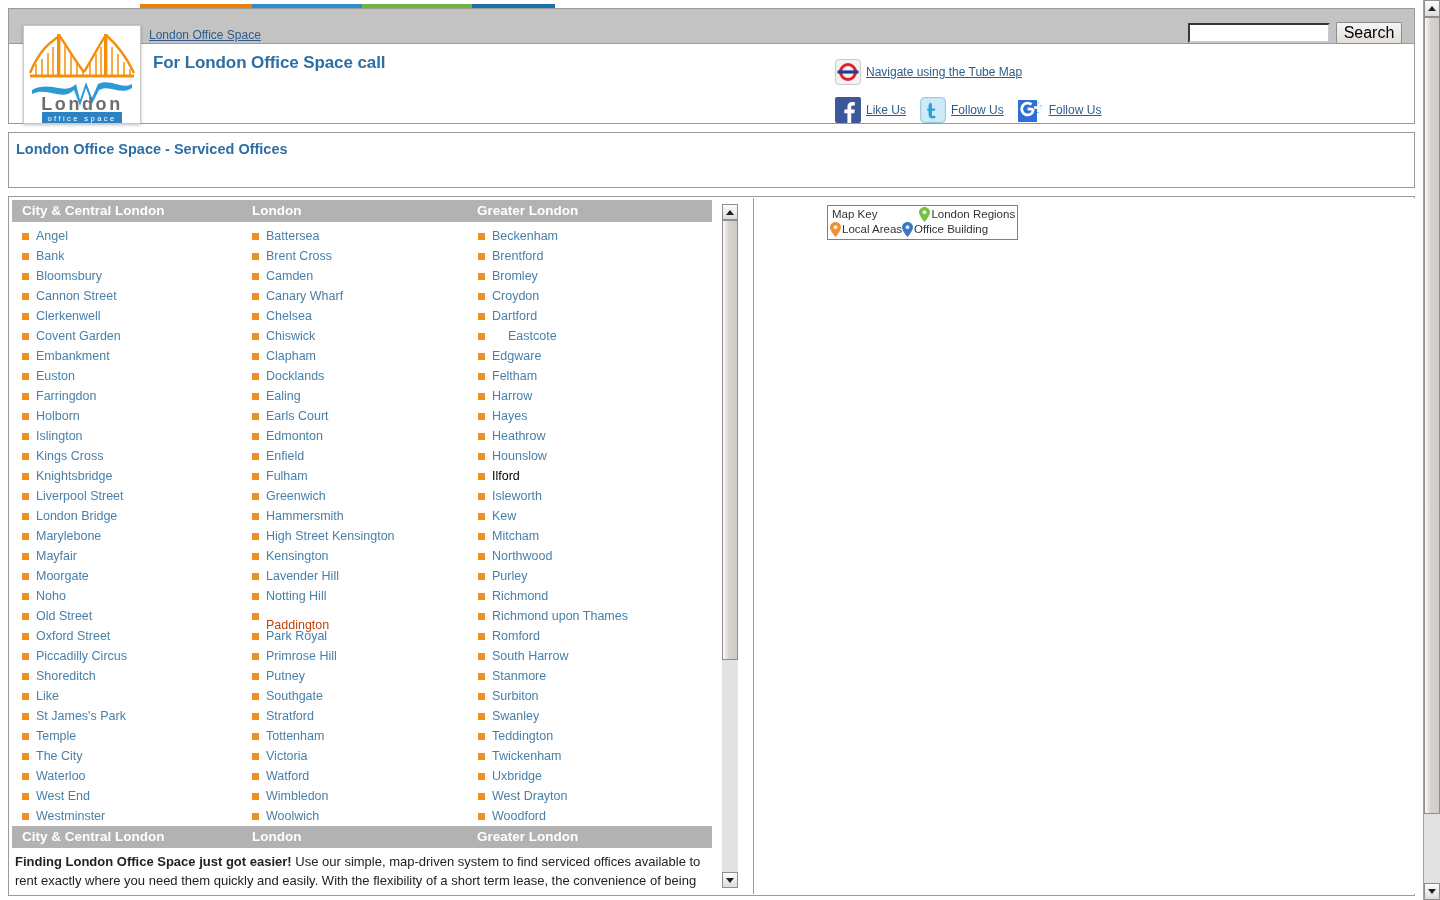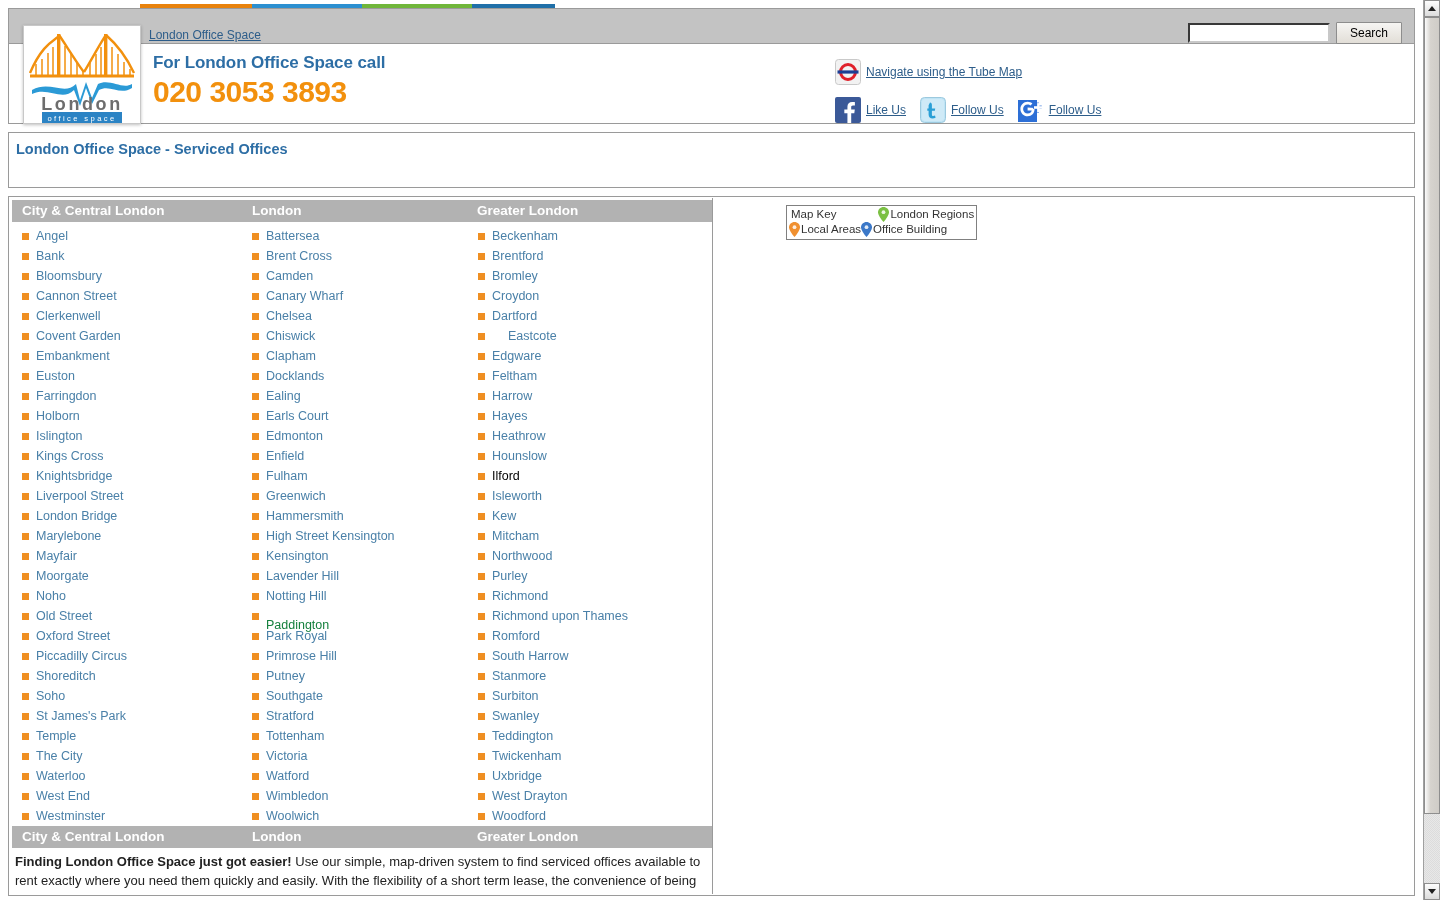--- a/index.html
+++ b/index.html
@@ -133,21 +133,21 @@
     border: 2px inset #c8c8c8;
     border-top-color: #8c8c8c; border-left-color: #8c8c8c;
     background: #fff;
     font-size: 12px; font-family: "Liberation Sans", sans-serif;
     padding: 0 3px;
     outline: none;
   }
   .search-btn {
     margin-left: 6px;
     height: 22px; min-width: 66px;
-    font-size: 12px;
+    font-size: 16px;
     font-family: "Liberation Sans", sans-serif;
     background: linear-gradient(#f6f5f3,#e2ded7);
     border: 1px solid #8d8d8d;
     border-radius: 1px;
     cursor: pointer;
     color: #000;
   }
 
   .social-col {
     position: absolute; left: 826px; top: 50px;
@@ -275,21 +275,21 @@
   }
   .inner-scroll .isb-thumb {
     position: absolute; left: 0; top: 0px; width: 16px; height: 440px;
     background: linear-gradient(90deg,#fbfbfb,#d6d3ce 40%,#cfccc7);
     border: 1px solid #8e8e8e;
   }
 
   
   .map-pane {
     position: absolute;
-    left: 703px; top: 1px;
+    left: 744px; top: 1px;
     width: 674px; height: 696px;
     background: #ffffff;
     border-left: 1px solid #9a9a9a;
   }
   .map-key {
     position: absolute; left: 73px; top: 7px;
     border: 1px solid #808080;
     background: #ffffff;
     padding: 1px 2px 2px 2px;
     font-size: 11.5px;
@@ -355,21 +355,20 @@
             <path d="M8 64 C 26 54, 40 70, 52 58 L 56 74 L 62 56 L 68 72 L 74 58 C 86 52, 98 64, 108 58 L 108 62 C 96 70, 86 58, 75 64 L 68 78 L 62 62 L 56 80 L 50 64 C 38 76, 24 60, 8 68 Z"></path>
           </g>
           <text x="58" y="84" font-family="Liberation Sans, sans-serif" font-size="18" font-weight="bold" fill="#6d6d6d" letter-spacing="2.6" text-anchor="middle">London</text>
           <rect x="18" y="86" width="80" height="11" fill="#2b83c4"></rect>
           <text x="58" y="95" font-family="Liberation Sans, sans-serif" font-size="7.6" fill="#ffffff" letter-spacing="2.4" text-anchor="middle">office space</text>
         </svg>
       </div>
 
       <div class="phone-block">
         <div class="phone-label">For London Office Space call</div>
-        <div class="phone-number">020 3053 3893</div>
       </div>
 
       <div class="search-wrap">
         <input class="search-input" type="text" placeholder="" style="">
         <button class="search-btn">Search</button>
       </div>
 
       <div class="social-col">
         <div class="soc-row">
           <div class="soc-item">
@@ -516,21 +515,21 @@
                 <div class="loc-item">
                   <span class="bullet" style="background: rgb(239, 143, 34);"></span>
                   <a class="loc-link" href="#" style="color: rgb(74, 128, 168);">Piccadilly Circus</a>
                 </div>
                 <div class="loc-item">
                   <span class="bullet" style="background: rgb(239, 143, 34);"></span>
                   <a class="loc-link" href="#" style="color: rgb(74, 128, 168);">Shoreditch</a>
                 </div>
                 <div class="loc-item">
                   <span class="bullet" style="background: rgb(239, 143, 34);"></span>
-                  <a class="loc-link" href="#" style="color: rgb(74, 128, 168);">Soho</a>
+                  <a class="loc-link" href="#" style="color: rgb(74, 128, 168);">Like</a>
                 </div>
                 <div class="loc-item">
                   <span class="bullet" style="background: rgb(239, 143, 34);"></span>
                   <a class="loc-link" href="#" style="color: rgb(74, 128, 168);">St James's Park</a>
                 </div>
                 <div class="loc-item">
                   <span class="bullet" style="background: rgb(239, 143, 34);"></span>
                   <a class="loc-link" href="#" style="color: rgb(74, 128, 168);">Temple</a>
                 </div>
                 <div class="loc-item">
@@ -622,21 +621,21 @@
                 <div class="loc-item">
                   <span class="bullet" style="background: rgb(239, 143, 34);"></span>
                   <a class="loc-link" href="#" style="color: rgb(74, 128, 168);">Lavender Hill</a>
                 </div>
                 <div class="loc-item">
                   <span class="bullet" style="background: rgb(239, 143, 34);"></span>
                   <a class="loc-link" href="#" style="color: rgb(74, 128, 168);">Notting Hill</a>
                 </div>
                 <div class="loc-item">
                   <span class="bullet" style="background: rgb(239, 143, 34);"></span>
-                  <a class="loc-link" href="#" style="color: #15803d; margin-top: 17px;">Paddington</a>
+                  <a class="loc-link" href="#" style="color: #c2410c; margin-top: 17px;">Paddington</a>
                 </div>
                 <div class="loc-item">
                   <span class="bullet" style="background: rgb(239, 143, 34);"></span>
                   <a class="loc-link" href="#" style="color: rgb(74, 128, 168);">Park Royal</a>
                 </div>
                 <div class="loc-item">
                   <span class="bullet" style="background: rgb(239, 143, 34);"></span>
                   <a class="loc-link" href="#" style="color: rgb(74, 128, 168);">Primrose Hill</a>
                 </div>
                 <div class="loc-item">

